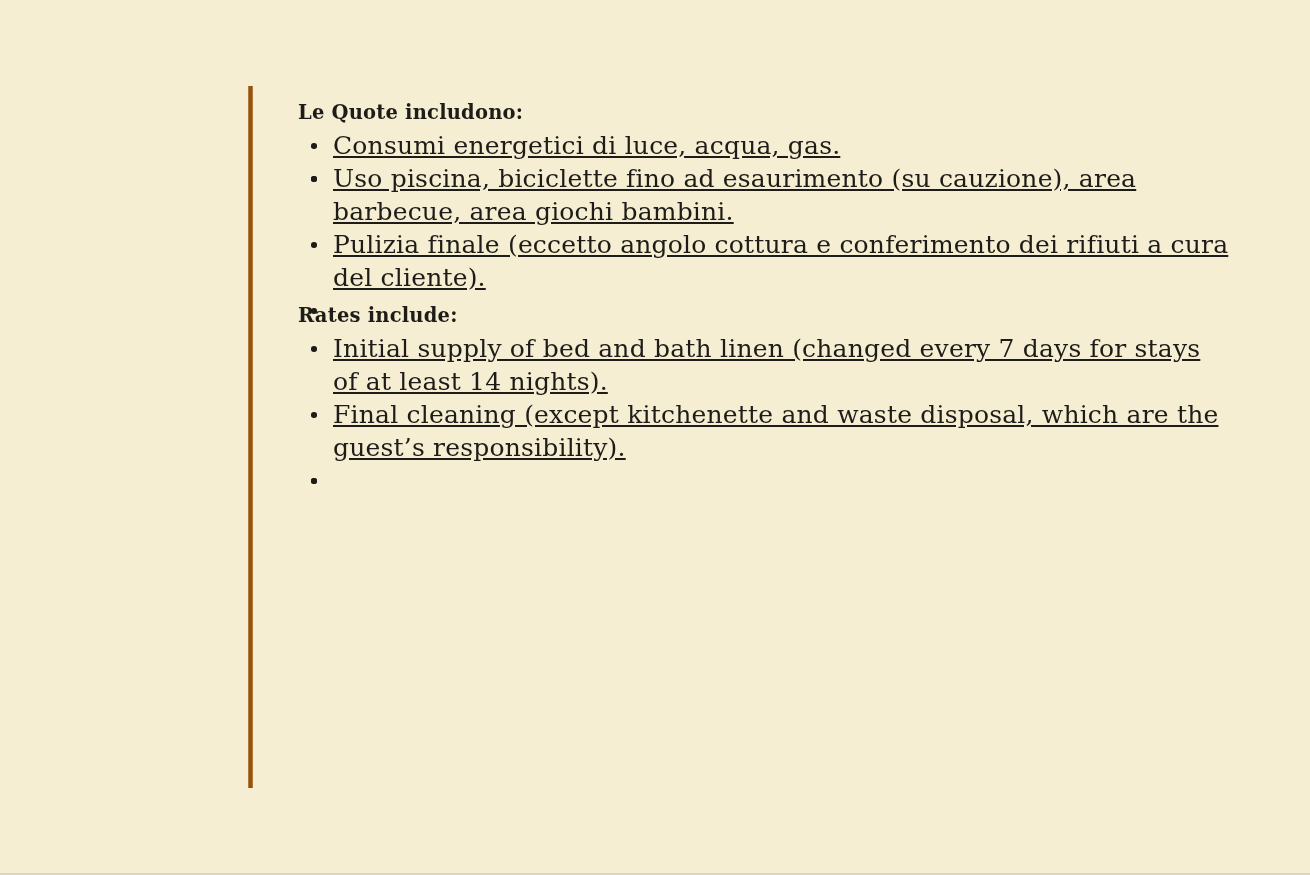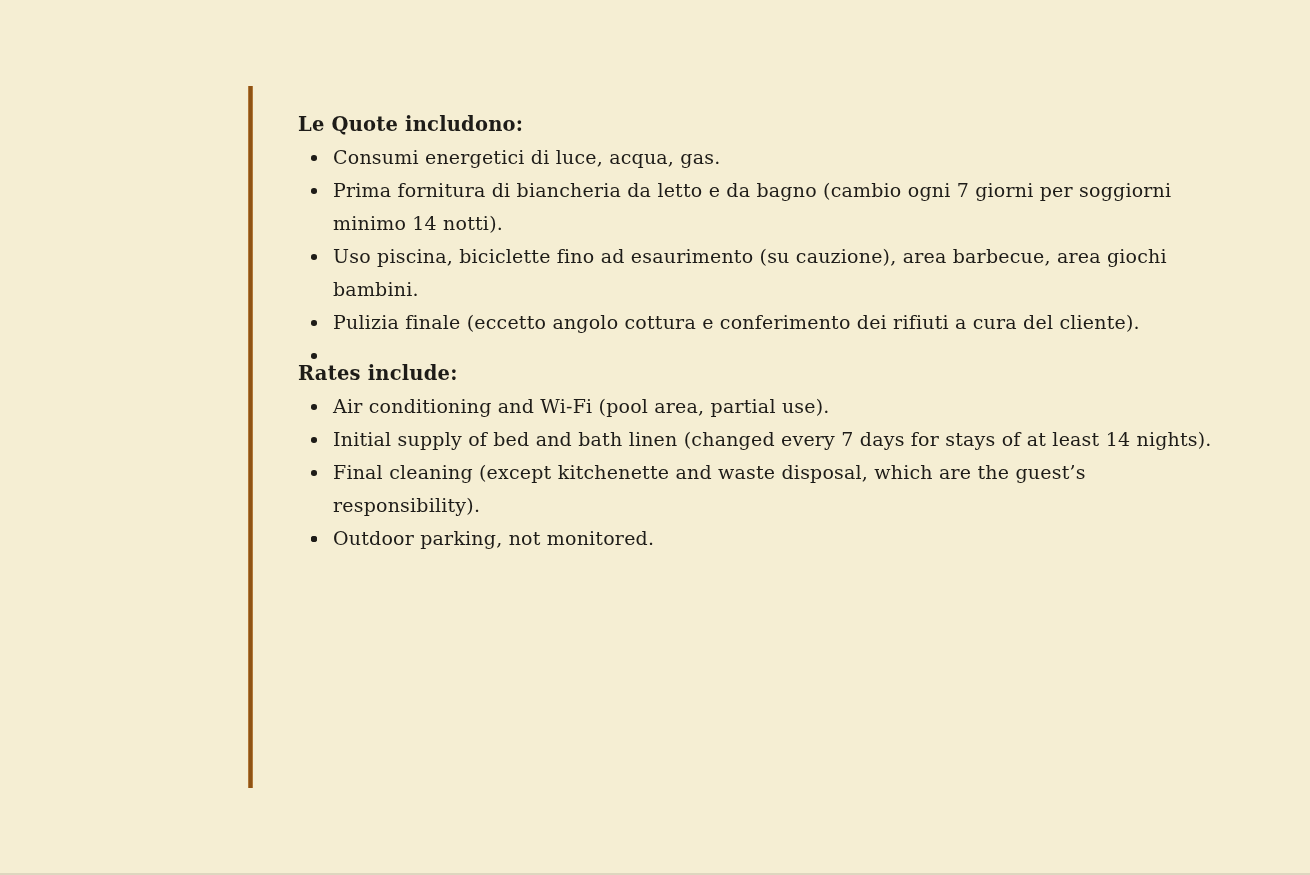--- a/index.html
+++ b/index.html
@@ -16,62 +16,62 @@
     position: absolute;
     left: 248px;
     top: 86px;
     width: 5px;
     height: 702px;
     background: linear-gradient(90deg, #c18a4c 0%, #8f5314 30%, #8f5314 70%, #c18a4c 100%);
   }
   .content {
     position: absolute;
     left: 298px;
-    top: 108px;
+    top: 96px;
     width: 932px;
   }
   .section-heading {
     font-weight: bold;
     font-size: 19.5px;
     line-height: 33px;
     letter-spacing: 0.2px;
   }
-  .section-heading.not-first { margin-top: 18px; }
+  .section-heading.not-first { margin-top: 5px; }
   ul.bullet-list { list-style: none; margin: 0; padding: 0; }
   li.list-item {
     position: relative;
     padding-left: 35px;
-    font-size: 19px;
+    font-size: 25px;
     line-height: 33px;
     letter-spacing: 0.2px;
+    text-decoration: underline;
   }
   .bullet-dot {
     position: absolute;
     left: 13px;
     top: 14px;
     width: 5.5px;
     height: 5.5px;
     border-radius: 50%;
     background: #1e1c18;
   }
 </style>
 </head>
 <body>
 
 <div class="accent-bar"></div>
 <div class="content" id="content">
     <div class="section-heading">Le Quote includono:</div>
     <ul class="bullet-list">
       <li class="list-item"><span class="bullet-dot"></span><span>Consumi energetici di luce, acqua, gas.</span></li>
-      <li class="list-item"><span class="bullet-dot"></span><span>Prima fornitura di biancheria da letto e da bagno (cambio ogni 7 giorni per soggiorni minimo 14 notti).</span></li>
+      <li class="list-item"><span class="bullet-dot"></span></li>
       <li class="list-item"><span class="bullet-dot"></span><span>Uso piscina, biciclette fino ad esaurimento (su cauzione), area barbecue, area giochi bambini.</span></li>
       <li class="list-item"><span class="bullet-dot"></span><span>Pulizia finale (eccetto angolo cottura e conferimento dei rifiuti a cura del cliente).</span></li>
       <li class="list-item"><span class="bullet-dot"></span></li>
     </ul>
     <div class="section-heading not-first">Rates include:</div>
     <ul class="bullet-list">
-      <li class="list-item"><span class="bullet-dot"></span><span>Air conditioning and Wi-Fi (pool area, partial use).</span></li>
       <li class="list-item"><span class="bullet-dot"></span><span>Initial supply of bed and bath linen (changed every 7 days for stays of at least 14 nights).</span></li>
       <li class="list-item"><span class="bullet-dot"></span><span>Final cleaning (except kitchenette and waste disposal, which are the guest’s responsibility).</span></li>
       <li class="list-item"><span class="bullet-dot"></span></li>
-      <li class="list-item"><span class="bullet-dot"></span><span>Outdoor parking, not monitored.</span></li>
+      <li class="list-item"><span class="bullet-dot"></span></li>
     </ul>
   </div>
 
 </body></html>

